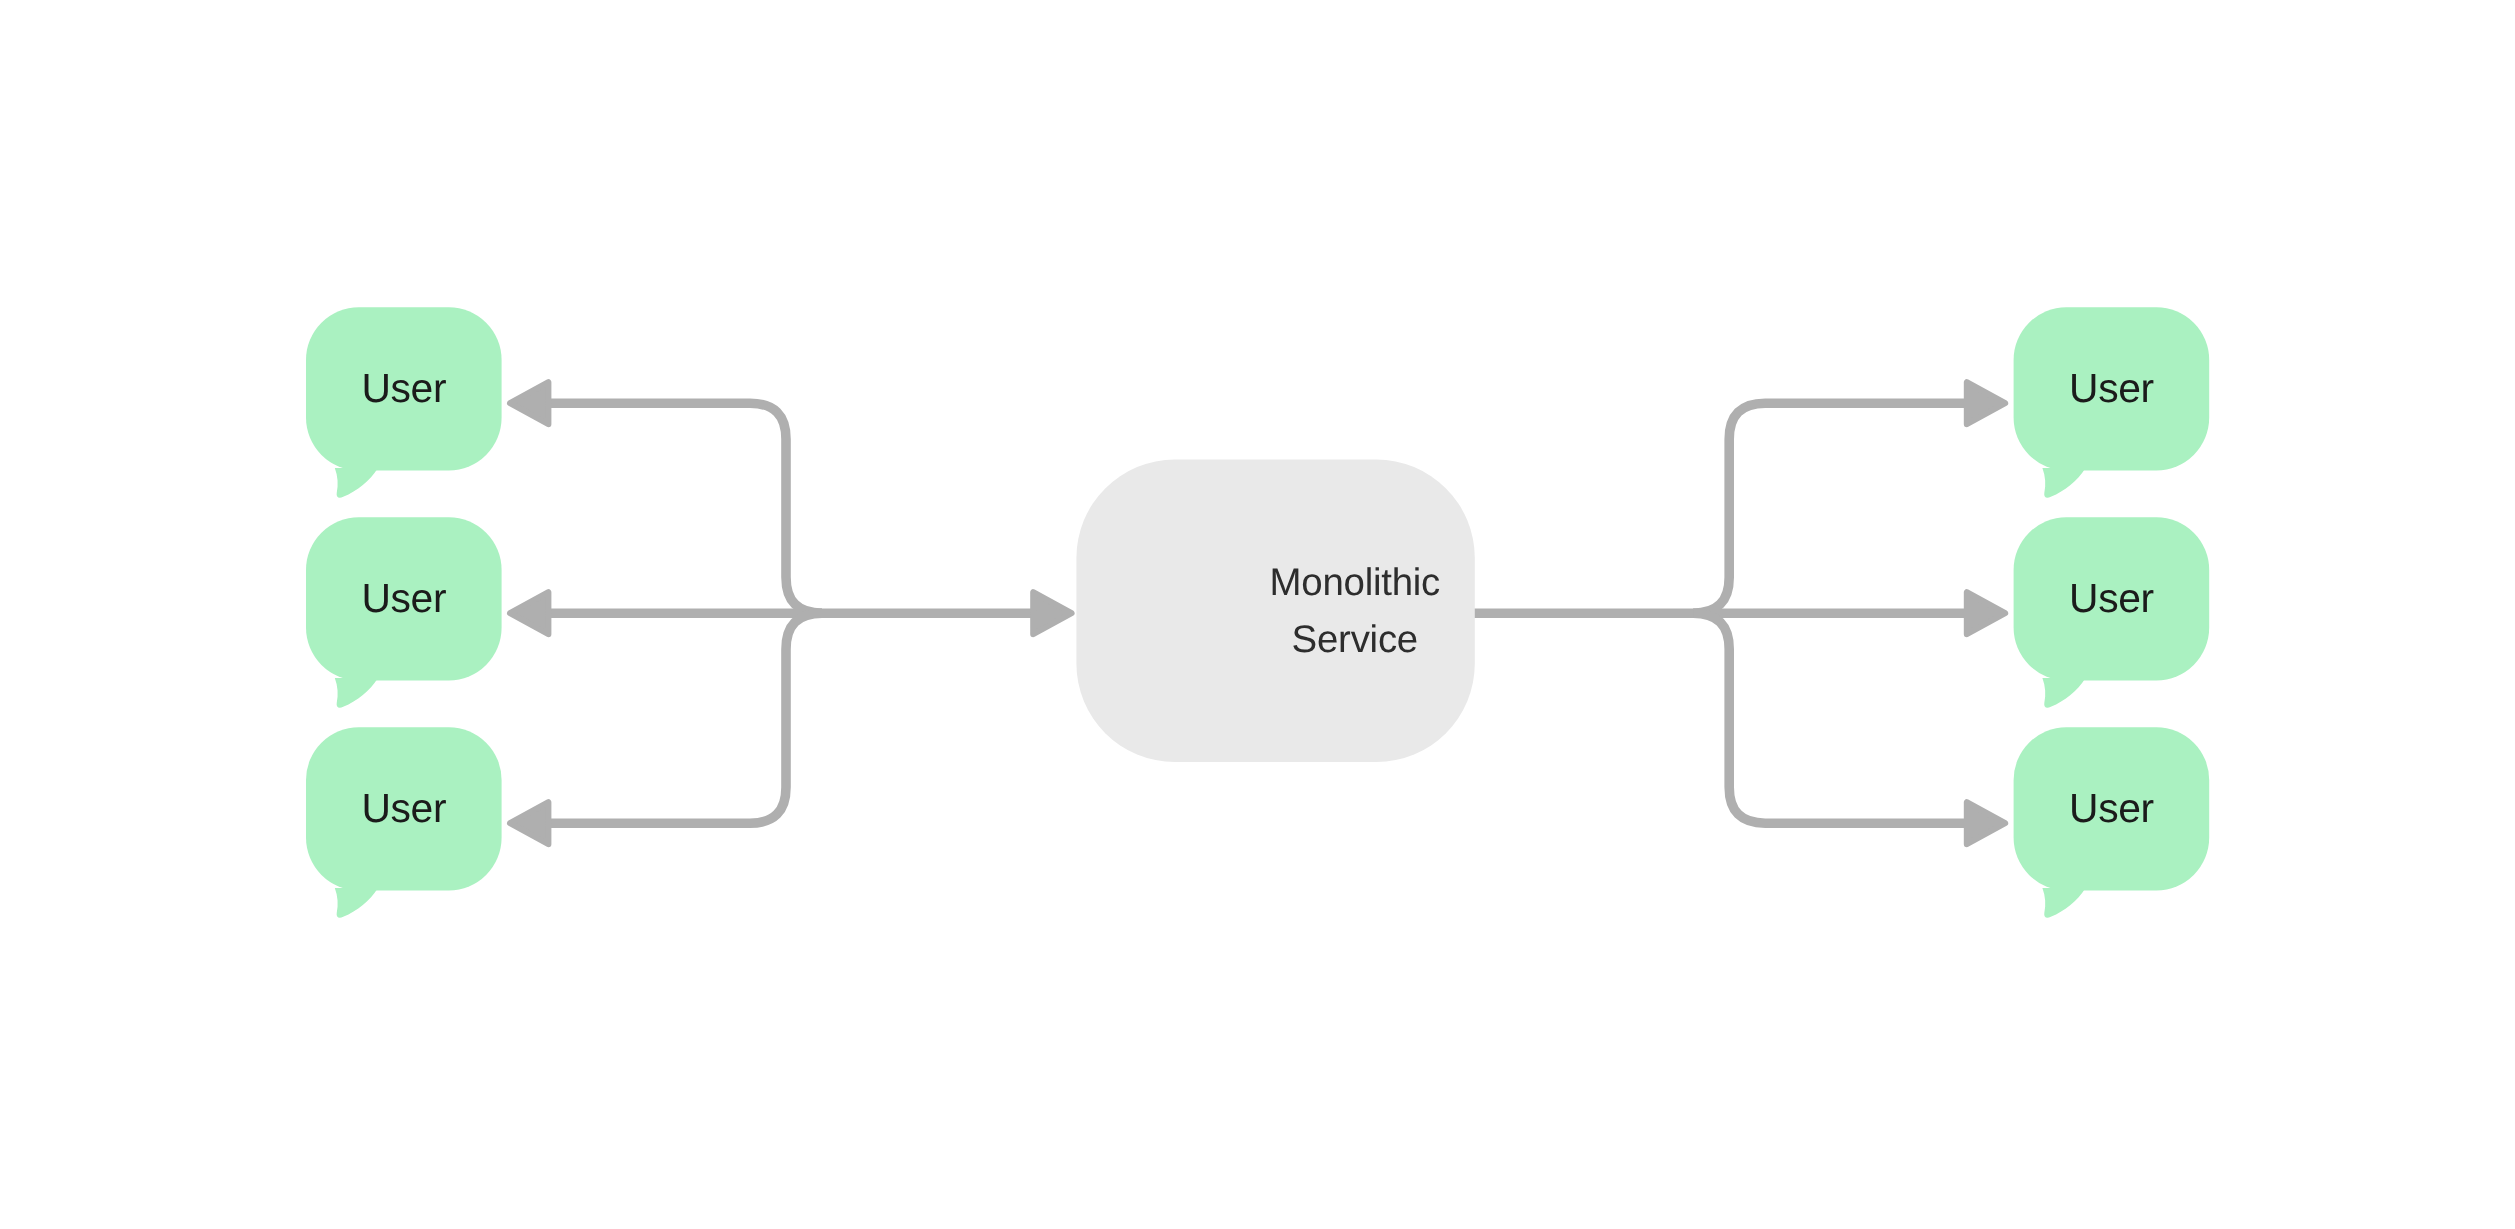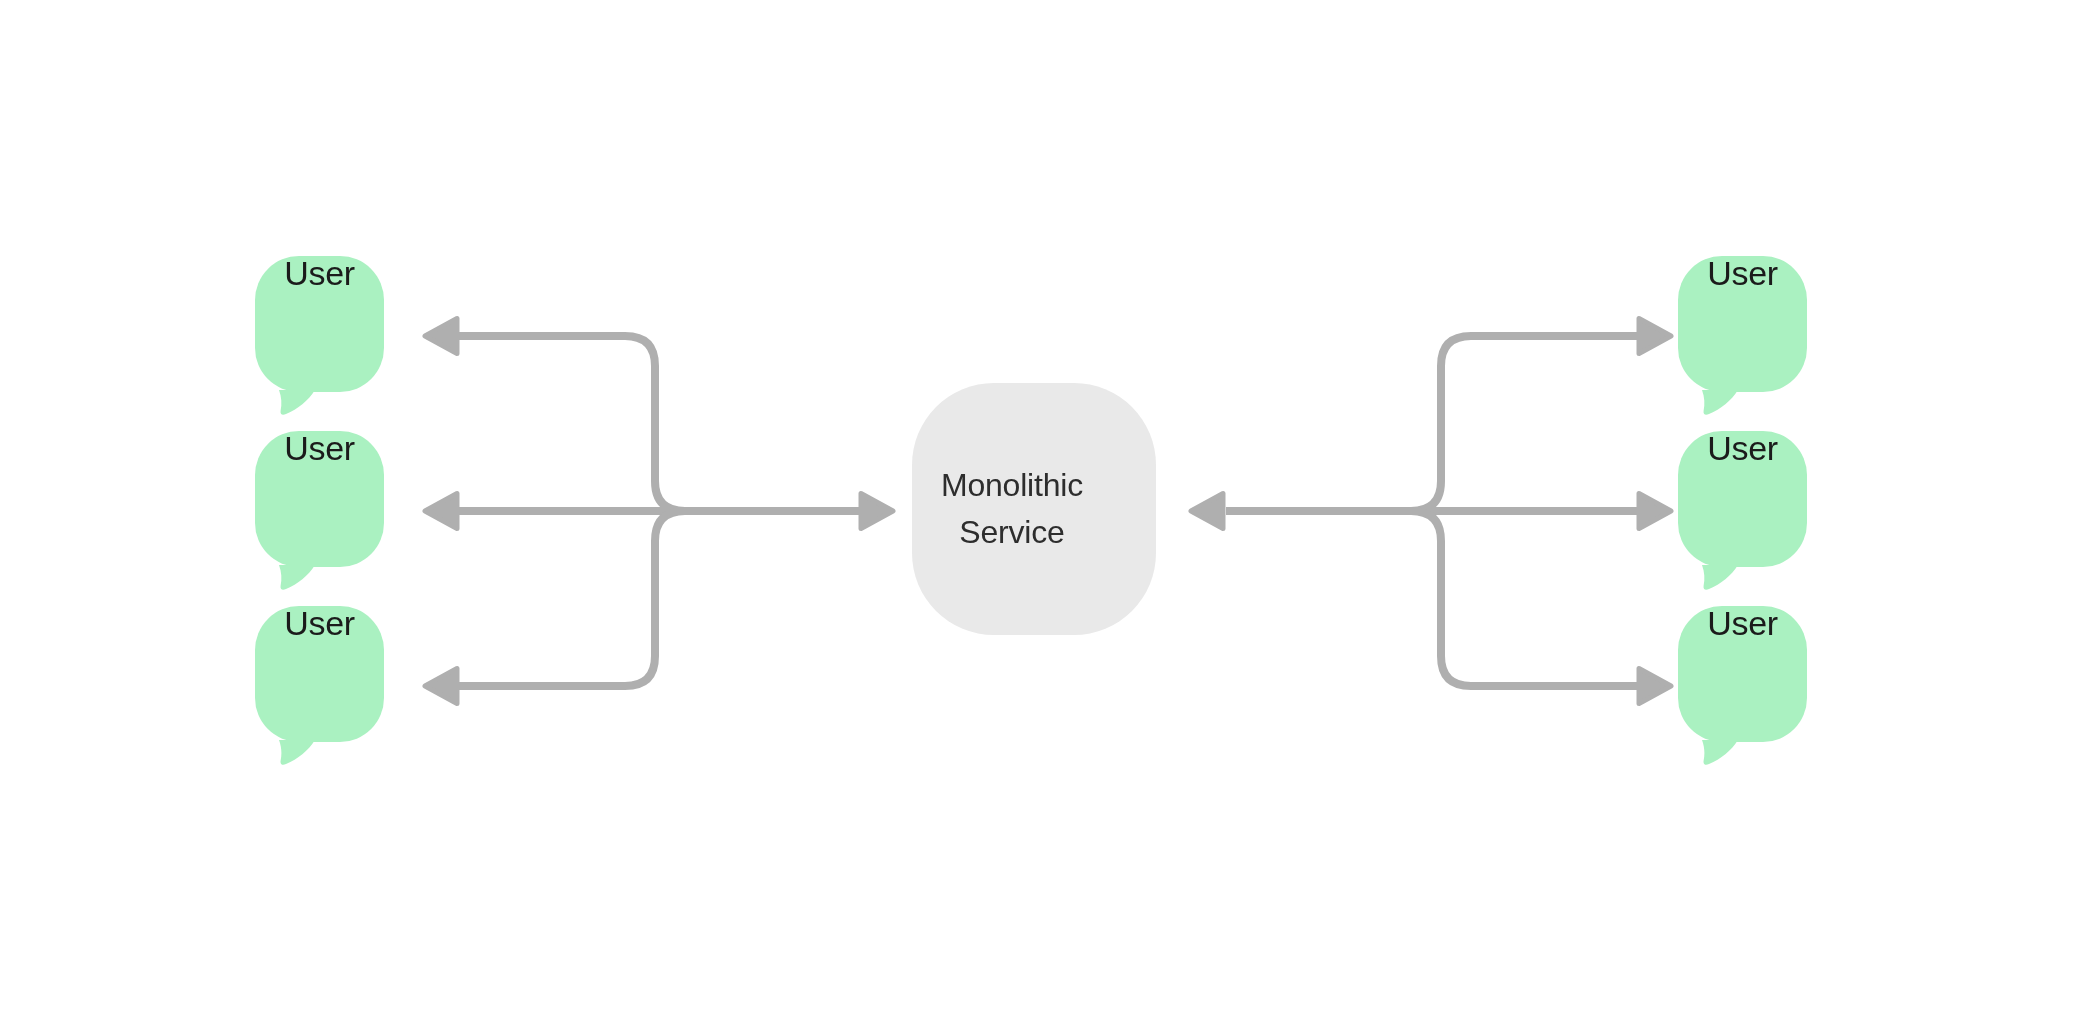--- a/index.html
+++ b/index.html
@@ -33,25 +33,26 @@
     stroke-linecap:butt;
   }
   .connector-layer polygon.arrowhead{
     fill:var(--connector);
     stroke:var(--connector);
     stroke-width:5;
     stroke-linejoin:round;
   }
   .bubble{
     position:absolute;
-    width:129px;
+    width:163px;
     height:136px;
     background:var(--bubble-fill);
     border-radius:44px;
     display:flex;
+    align-items:center;
     justify-content:center;
   }
   .bubble .label{
     color:var(--bubble-text);
     font-size:34px;
     font-weight:500;
     letter-spacing:-0.3px;
     line-height:1;
   }
   .bubble .tail{
@@ -65,29 +66,28 @@
   .bubble .tail path{fill:var(--bubble-fill);}
   .bubble-l{left:255px;}
   .bubble-r{left:1678px;}
   .row-1{top:256px;}
   .row-2{top:431px;}
   .row-3{top:606px;}
   .service{
     position:absolute;
     left:897px;
     top:383px;
-    width:244px;
+    width:332px;
     height:252px;
     background:var(--service-fill);
     border-radius:82px;
     display:flex;
     align-items:center;
-    justify-content:flex-start;
+    justify-content:flex-end;
     text-align:center;
-    margin-left:15px;
   }
   .service .label{
     width:200px;
     color:var(--service-text);
     font-size:32px;
     font-weight:500;
     letter-spacing:-0.2px;
     line-height:47px;
   }
 </style>

